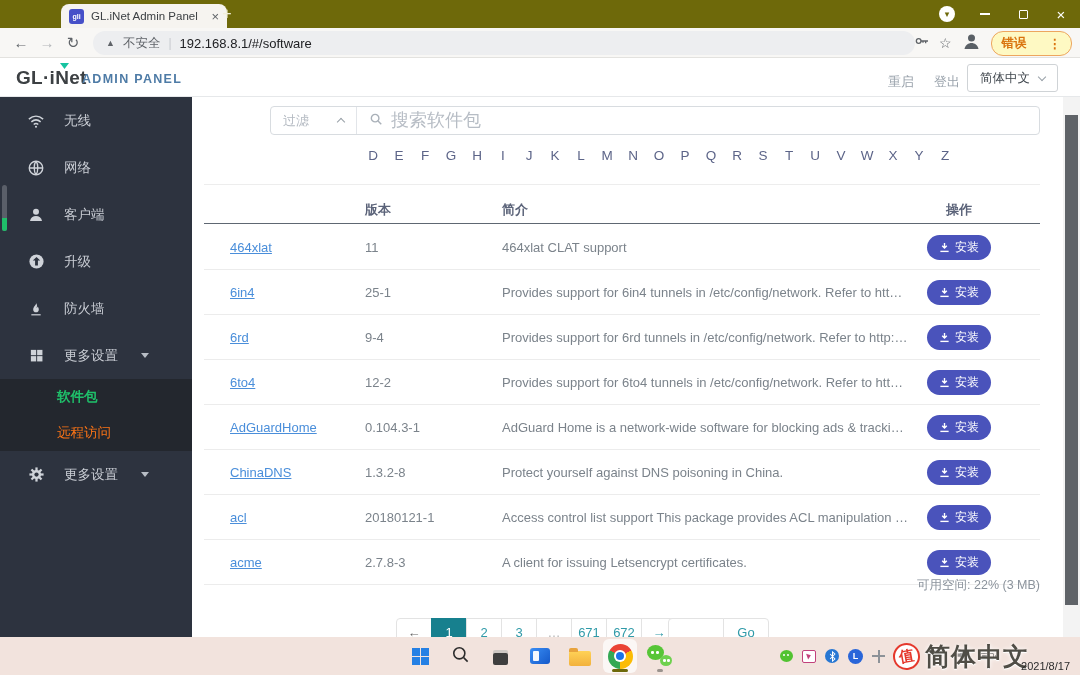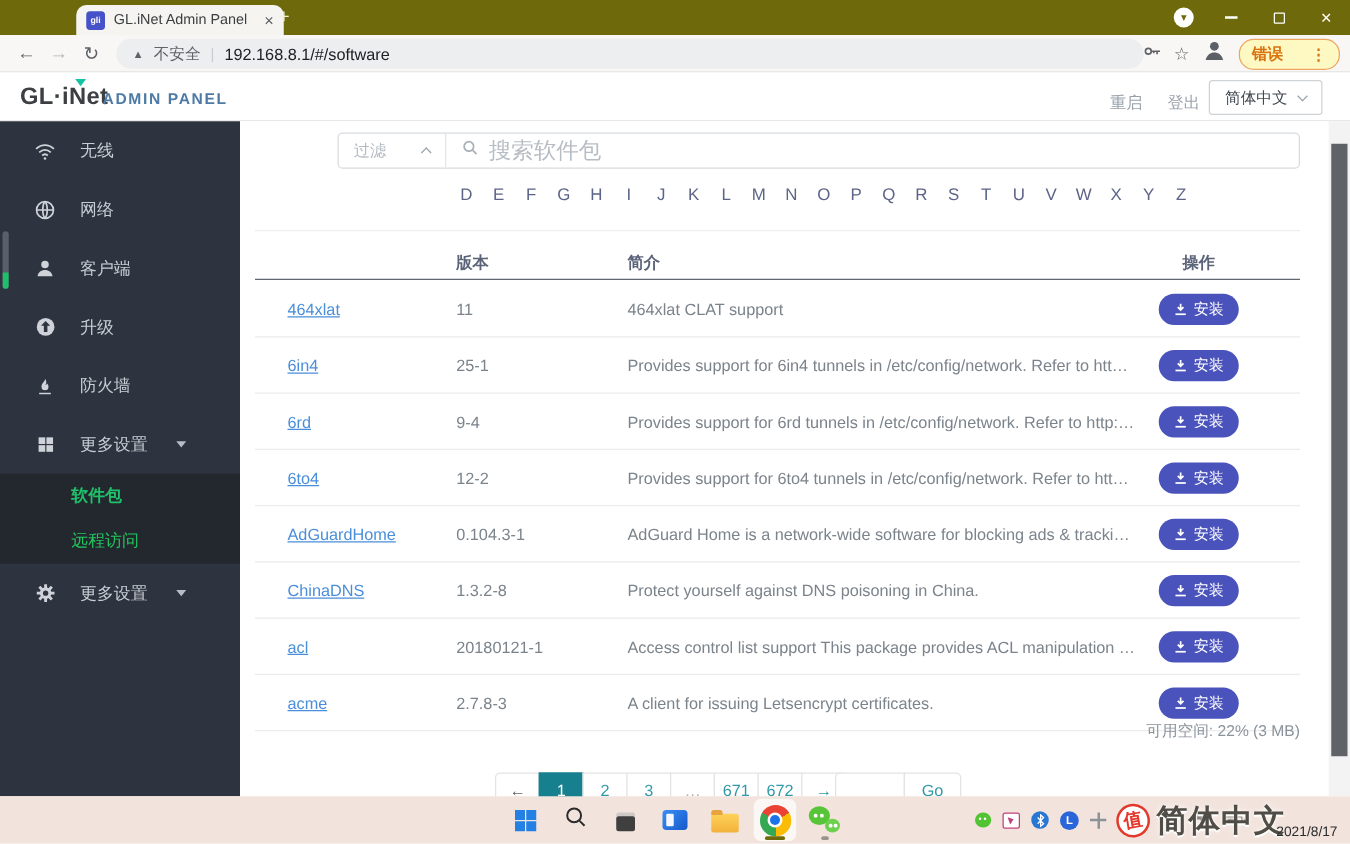--- a/index.html
+++ b/index.html
@@ -64,21 +64,21 @@
   .sidebar { position:absolute; left:0; top:0; width:192px; height:540px; background:#2d333f; }
   .mini-scroll { position:absolute; left:2px; top:88px; width:5px; height:46px; border-radius:3px;
                  background:#5a5f69; overflow:hidden; }
   .mini-scroll i { position:absolute; left:0; bottom:0; width:100%; height:13px; background:#1fc06a; display:block; }
   .nav-item { height:47px; display:flex; align-items:center; padding-left:27px; gap:19px;
               font-size:13.5px; color:#c9cdd4; }
   .nav-item .ico { width:18px; display:flex; justify-content:center; }
   .tri-down { width:0; height:0; border-left:4px solid transparent; border-right:4px solid transparent;
               border-top:5px solid #b7bdc5; margin-left:4px; }
   .submenu { background:#23272e; }
-  .sub-item { height:36px; display:flex; align-items:center; padding-left:57px; font-size:13.5px; color:#22c55e; }
+  .sub-item { height:36px; display:flex; align-items:center; padding-left:57px; font-size:13.5px; color:#f97316; }
   .sub-item.active { color:#1fc06a; font-weight:bold; }
 
   .content { position:absolute; left:192px; top:0; width:871px; height:540px; background:#fff; }
 
   
   .filterbar { position:absolute; left:30px; right:23px; top:9px; height:29px;
                border:1px solid #d8dce0; border-radius:4px; display:flex; align-items:center; background:#fff;margin-left:48px; }
   .filter-left { width:86px; height:100%; display:flex; align-items:center; justify-content:space-between;
                  padding:0 12px; border-right:1px solid #e2e5e9; color:#b4bac2; font-size:13px; }
   .searchwrap { flex:1; height:100%; display:flex; align-items:center; gap:8px; padding:0 12px; }

